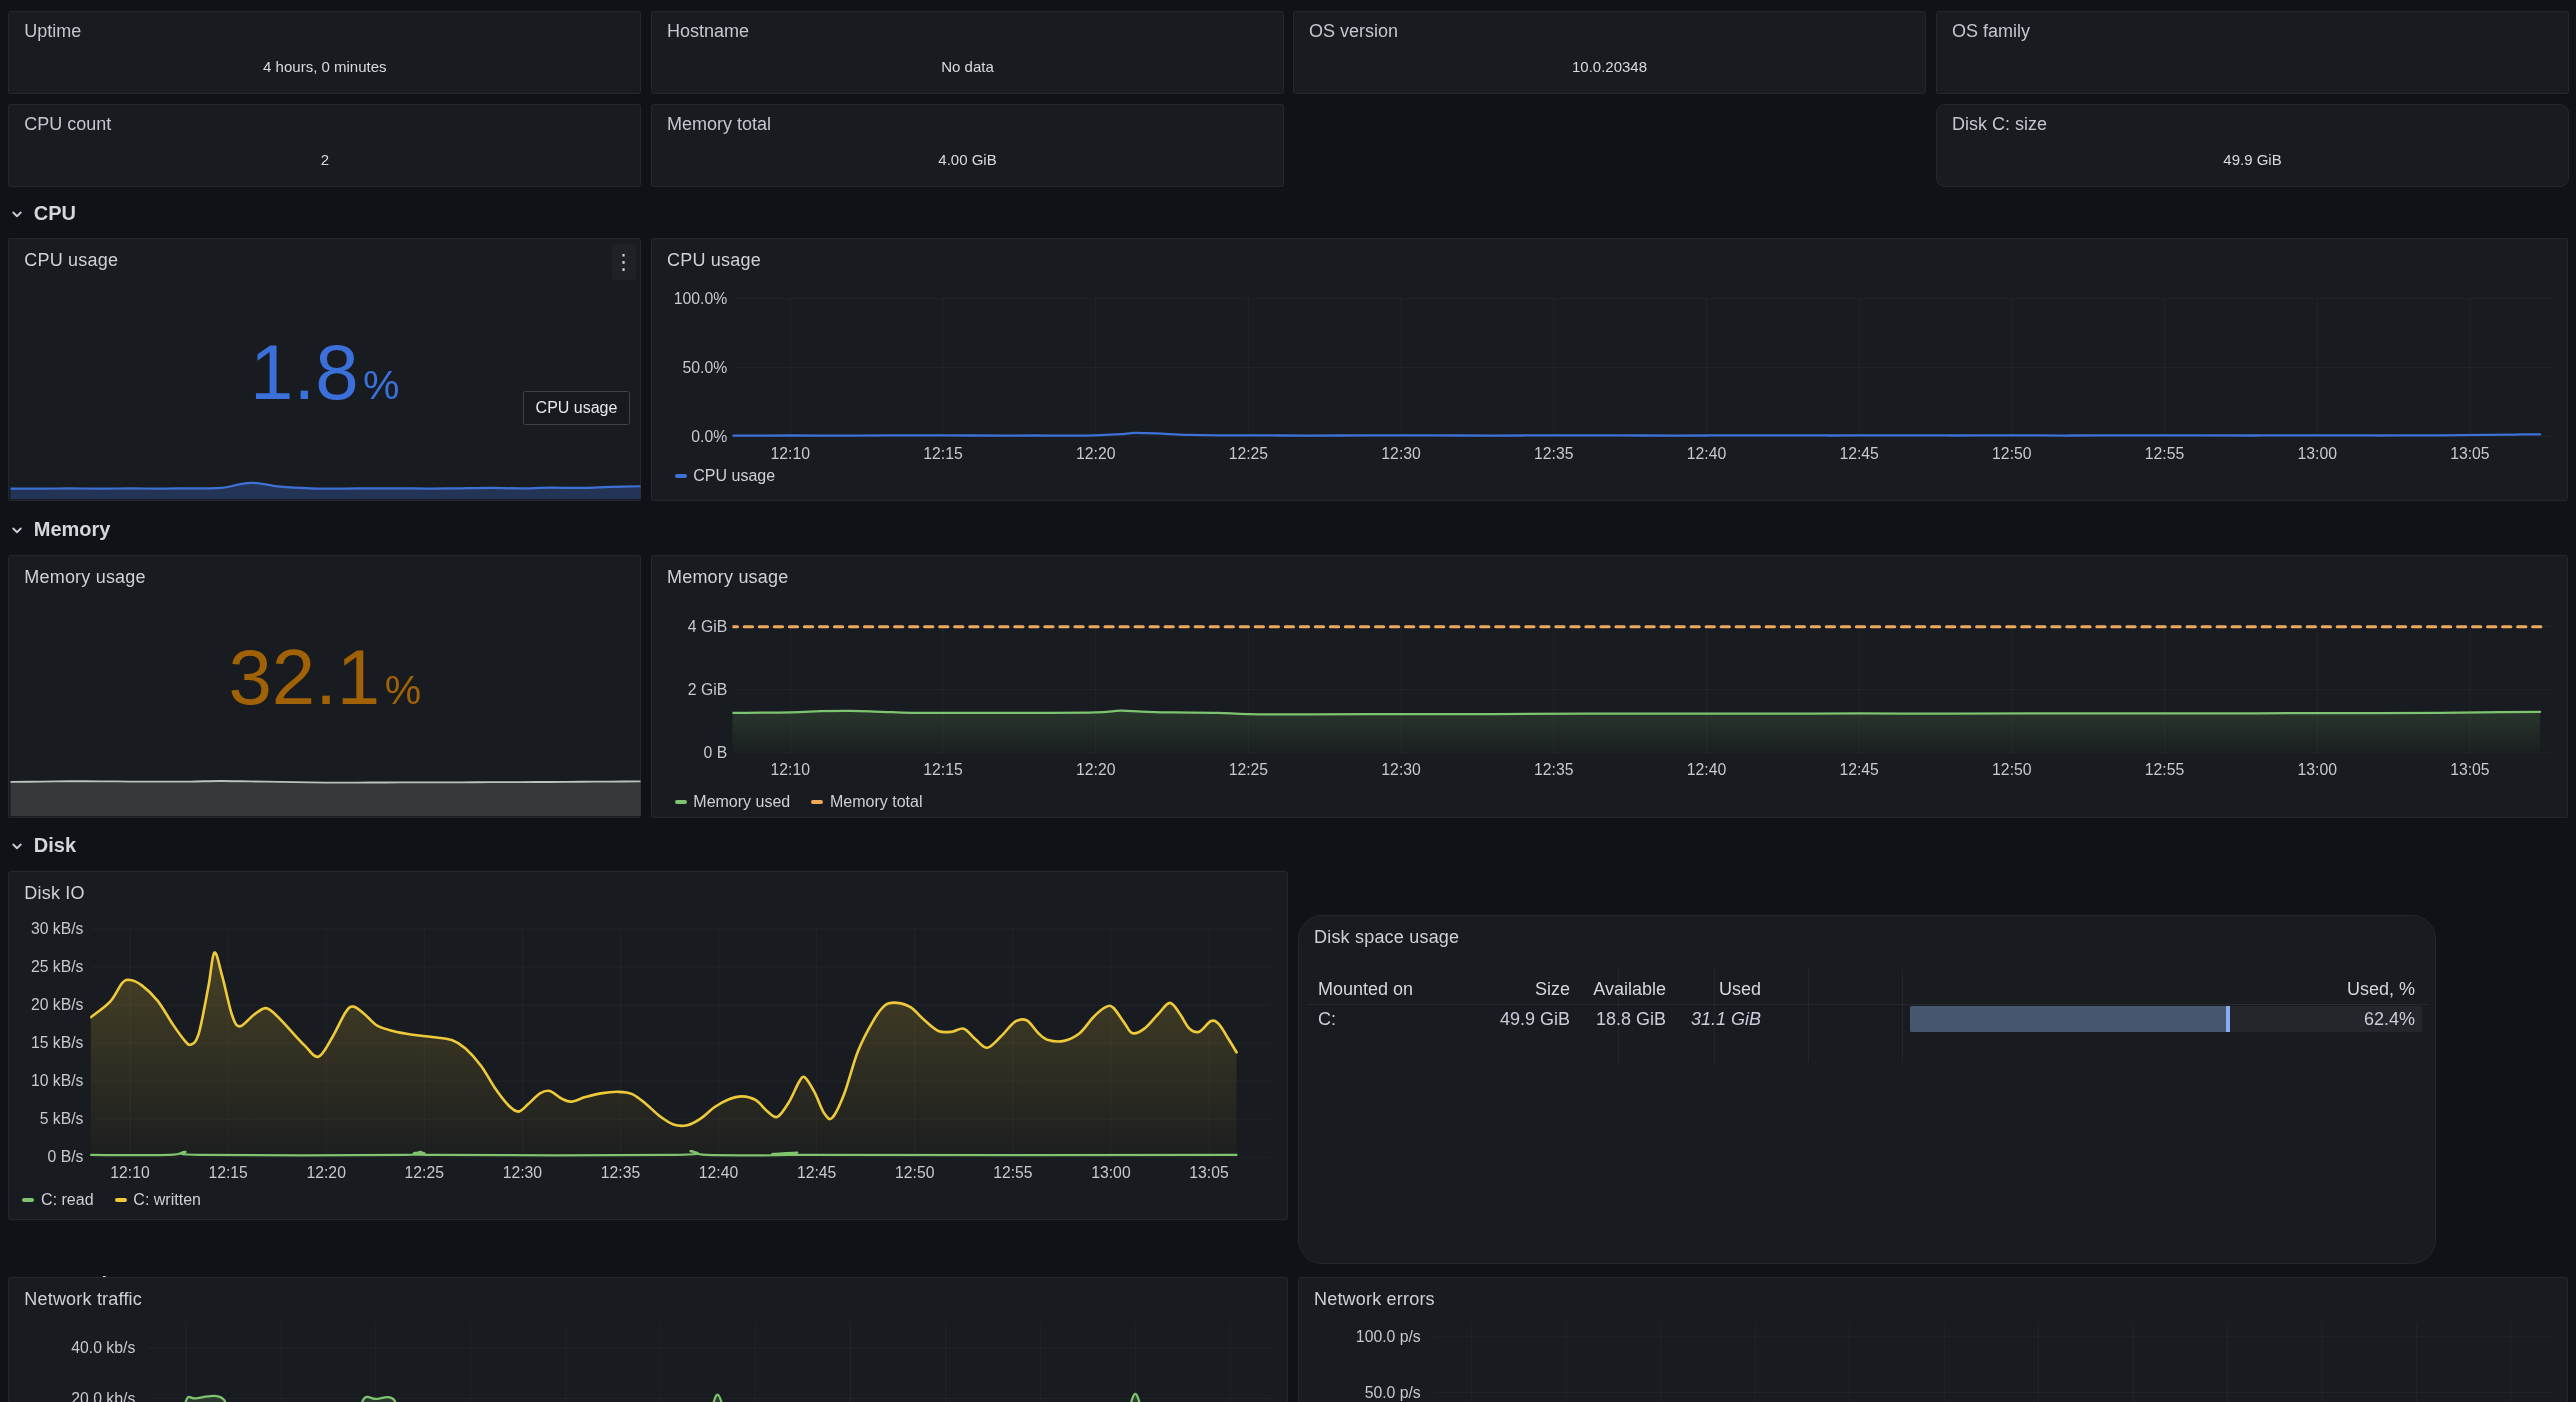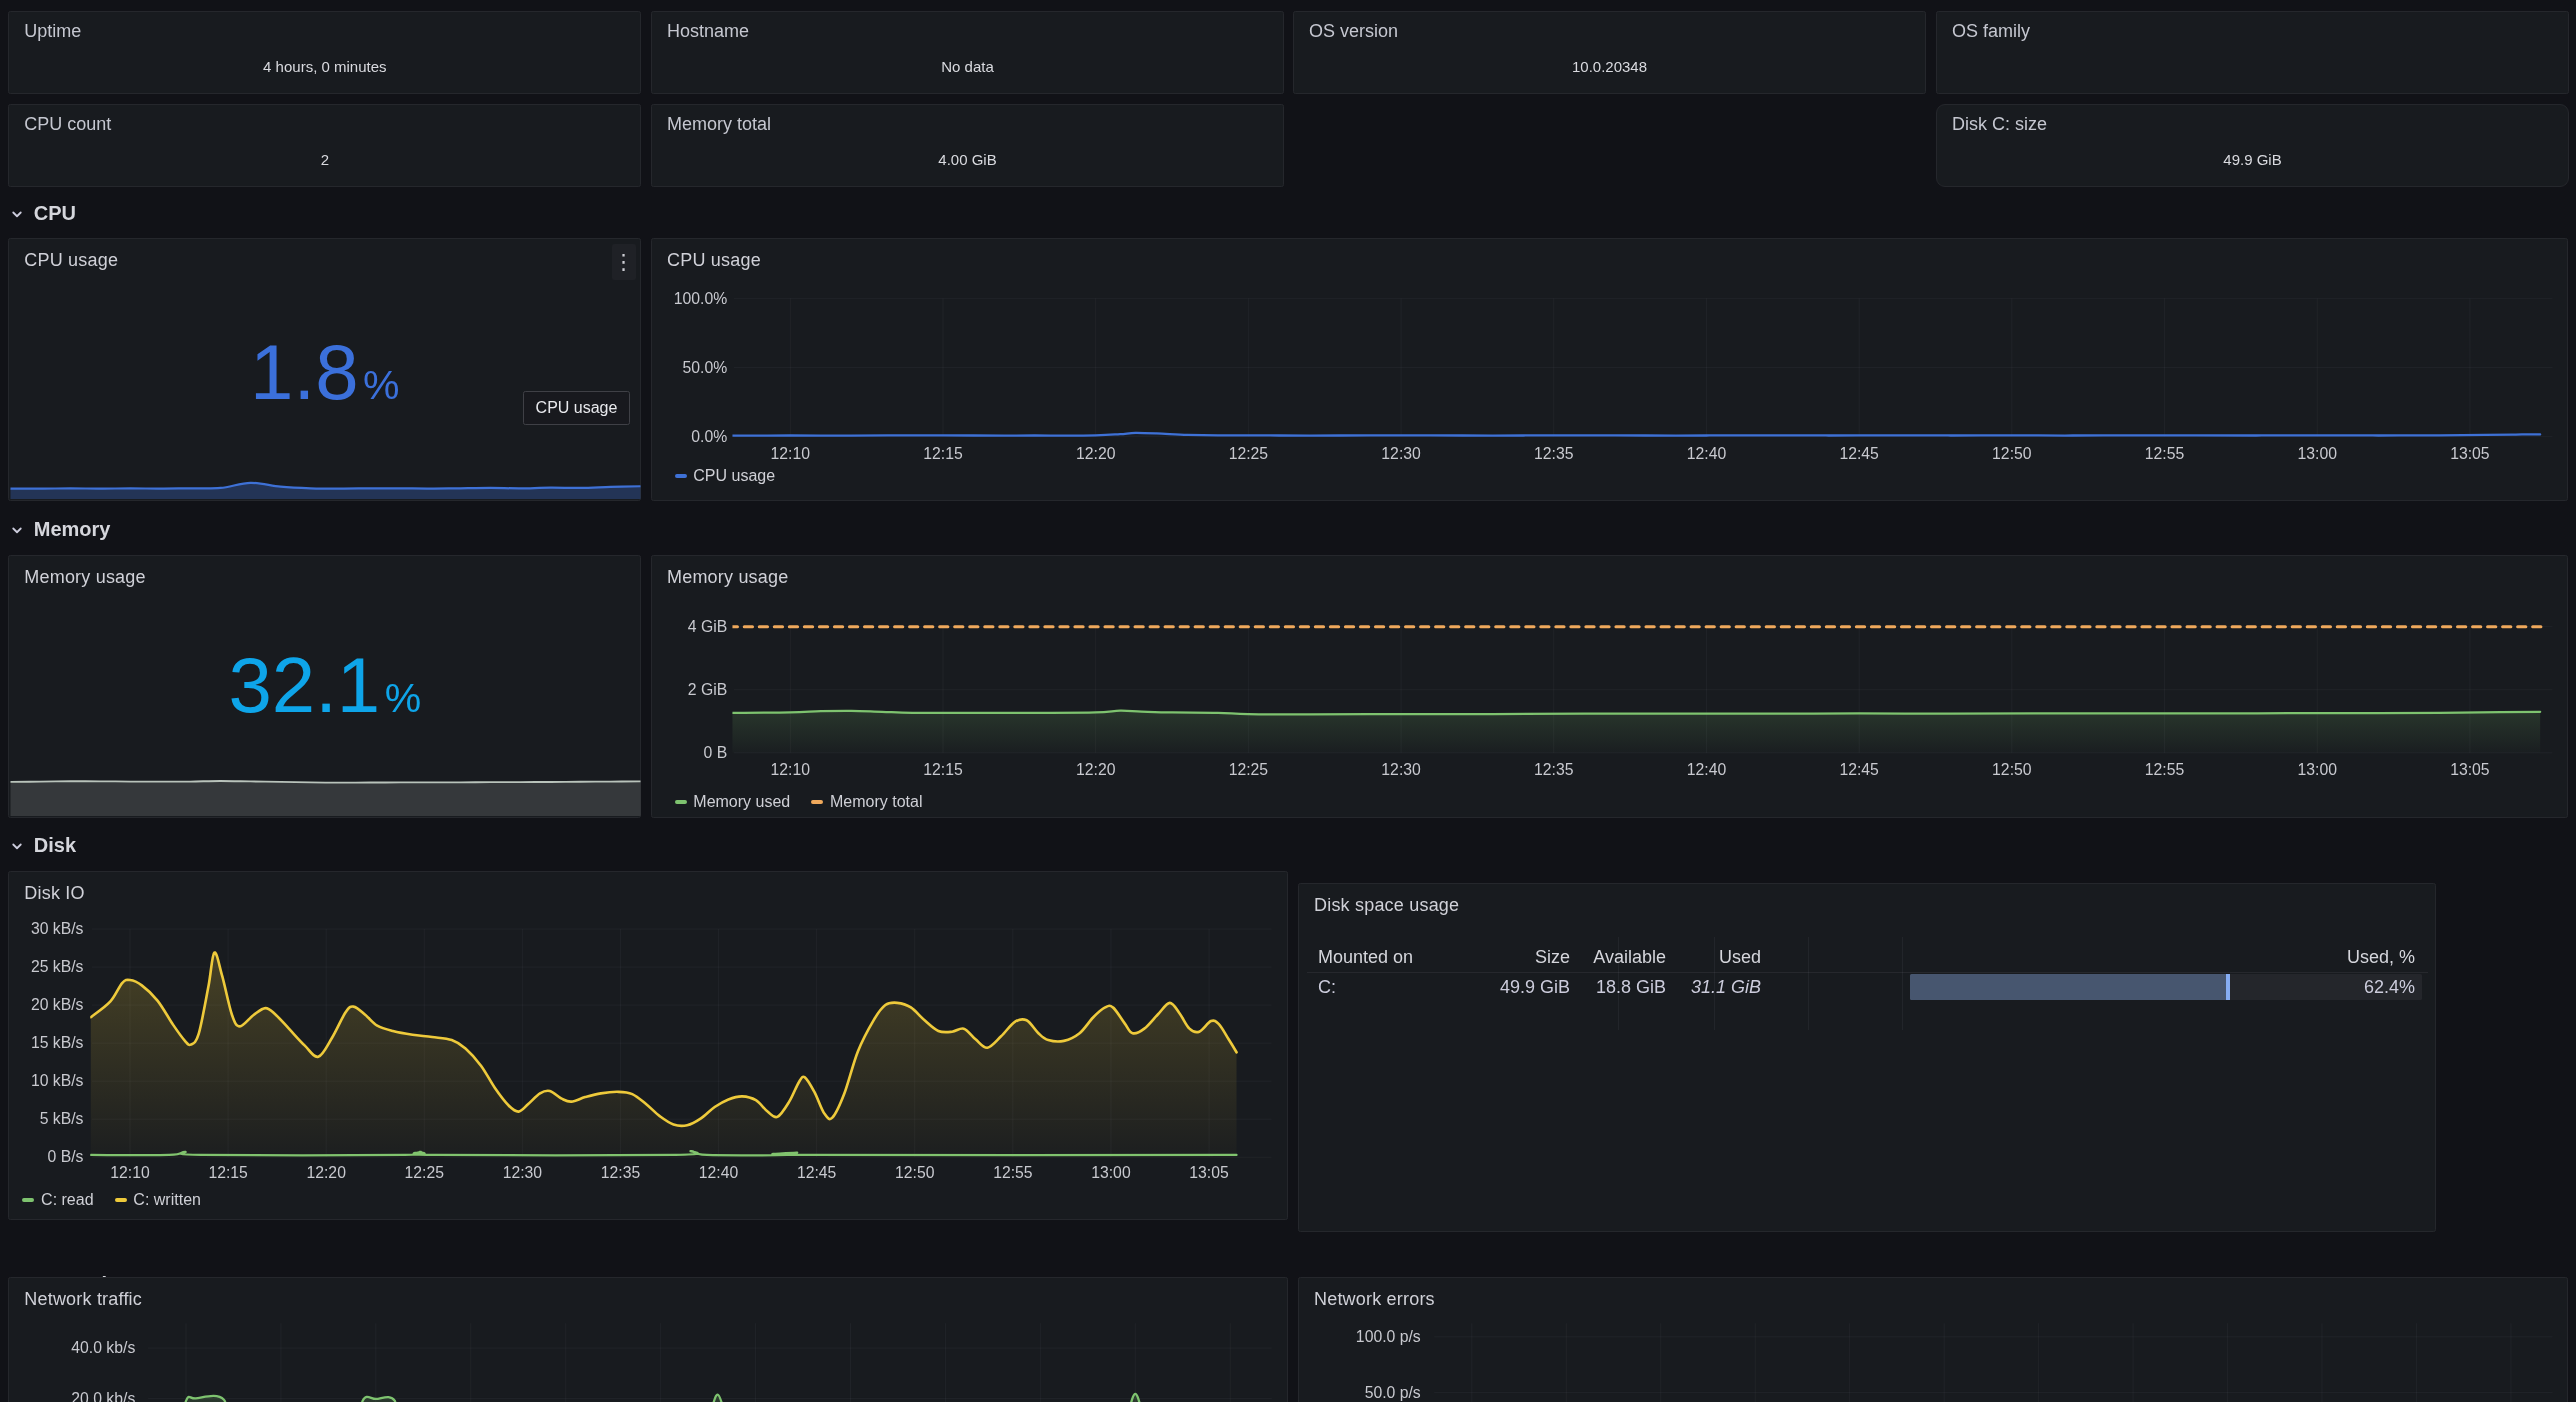--- a/index.html
+++ b/index.html
@@ -146,21 +146,21 @@
 
   <div class="section-header" style="top:517px;">
     <svg width="18" height="18" viewBox="0 0 24 24">
       <polyline points="7,10 12,15 17,10" fill="none" stroke="#CCCCDC" stroke-width="2.4" stroke-linecap="round" stroke-linejoin="round"></polyline>
     </svg>
     <span>Memory</span>
   </div>
 
   <div class="panel" style="left:8.3px;top:555px;width:633px;height:263px;">
     <div class="panel-title">Memory usage</div>
-    <div class="gauge-value" style="top:90px;height:113px;color:#0ea5e9;">
+    <div class="gauge-value" style="top:82px;height:113px;color:#a16207;">
       <span class="num">32.1</span>
       <span class="unit">%</span>
     </div>
     <svg id="svg-mem-spark" class="spark" width="631" height="45" viewBox="0 0 840 60">
         <path d="M0.0 14.5C6.7 14.4 26.7 14.4 40.0 14.2C53.3 14.1 66.7 13.7 80.0 13.6C93.3 13.6 106.7 13.7 120.0 13.8C133.3 13.8 146.7 14.0 160.0 14.1C173.3 14.1 186.7 14.2 200.0 14.2C213.3 14.2 226.7 14.2 240.0 14.1C253.3 13.9 266.7 13.4 280.0 13.3C293.3 13.3 306.7 13.7 320.0 13.9C333.3 14.1 346.7 14.3 360.0 14.5C373.3 14.7 386.7 15.0 400.0 15.2C413.3 15.4 426.7 15.5 440.0 15.5C453.3 15.5 466.7 15.4 480.0 15.4C493.3 15.3 506.7 15.2 520.0 15.2C533.3 15.2 546.7 15.2 560.0 15.2C573.3 15.2 586.7 15.1 600.0 15.1C613.3 15.0 626.7 15.0 640.0 14.9C653.3 14.9 666.7 14.8 680.0 14.8C693.3 14.7 706.7 14.7 720.0 14.6C733.3 14.6 746.7 14.4 760.0 14.4C773.3 14.3 786.7 14.2 800.0 14.1C813.3 14.0 833.3 13.8 840.0 13.8L840 60 L0 60 Z" fill="rgba(204,212,204,0.16)" stroke="none"></path>
         <path d="M0.0 14.5C6.7 14.4 26.7 14.4 40.0 14.2C53.3 14.1 66.7 13.7 80.0 13.6C93.3 13.6 106.7 13.7 120.0 13.8C133.3 13.8 146.7 14.0 160.0 14.1C173.3 14.1 186.7 14.2 200.0 14.2C213.3 14.2 226.7 14.2 240.0 14.1C253.3 13.9 266.7 13.4 280.0 13.3C293.3 13.3 306.7 13.7 320.0 13.9C333.3 14.1 346.7 14.3 360.0 14.5C373.3 14.7 386.7 15.0 400.0 15.2C413.3 15.4 426.7 15.5 440.0 15.5C453.3 15.5 466.7 15.4 480.0 15.4C493.3 15.3 506.7 15.2 520.0 15.2C533.3 15.2 546.7 15.2 560.0 15.2C573.3 15.2 586.7 15.1 600.0 15.1C613.3 15.0 626.7 15.0 640.0 14.9C653.3 14.9 666.7 14.8 680.0 14.8C693.3 14.7 706.7 14.7 720.0 14.6C733.3 14.6 746.7 14.4 760.0 14.4C773.3 14.3 786.7 14.2 800.0 14.1C813.3 14.0 833.3 13.8 840.0 13.8" fill="none" stroke="#B9C3BB" stroke-width="2.5"></path>
       </svg>
   </div>
 
   <div class="panel" style="left:651px;top:555px;width:1917px;height:263px;">
@@ -291,21 +291,21 @@
           <span class="swatch" style="background: rgb(126, 195, 111);"></span>
           <span>C: read</span>
         </span>
         <span class="item">
           <span class="swatch" style="background: rgb(238, 202, 59);"></span>
           <span>C: written</span>
         </span>
       </div>
   </div>
 
-  <div class="panel" style="left:1298px;top:883px;width:1138px;height:349px;">
+  <div class="panel" style="left:1298px;top:915px;width:1138px;height:349px;border-radius:24px;">
     <div class="panel-title">Disk space usage</div>
     <div class="tbl-head" style="left:19px;">Mounted on</div>
     <div class="tbl-head t-right" style="right:865px;">Size</div>
     <div class="tbl-head t-right" style="right:769px;">Available</div>
     <div class="tbl-head t-right" style="right:674px;">Used</div>
     <div class="tbl-head t-right" style="right:20px;">Used, %</div>
     <div class="tbl-divider"></div>
     <div class="col-sep" style="left:319px;"></div>
     <div class="col-sep" style="left:415px;"></div>
     <div class="col-sep" style="left:509px;"></div>

